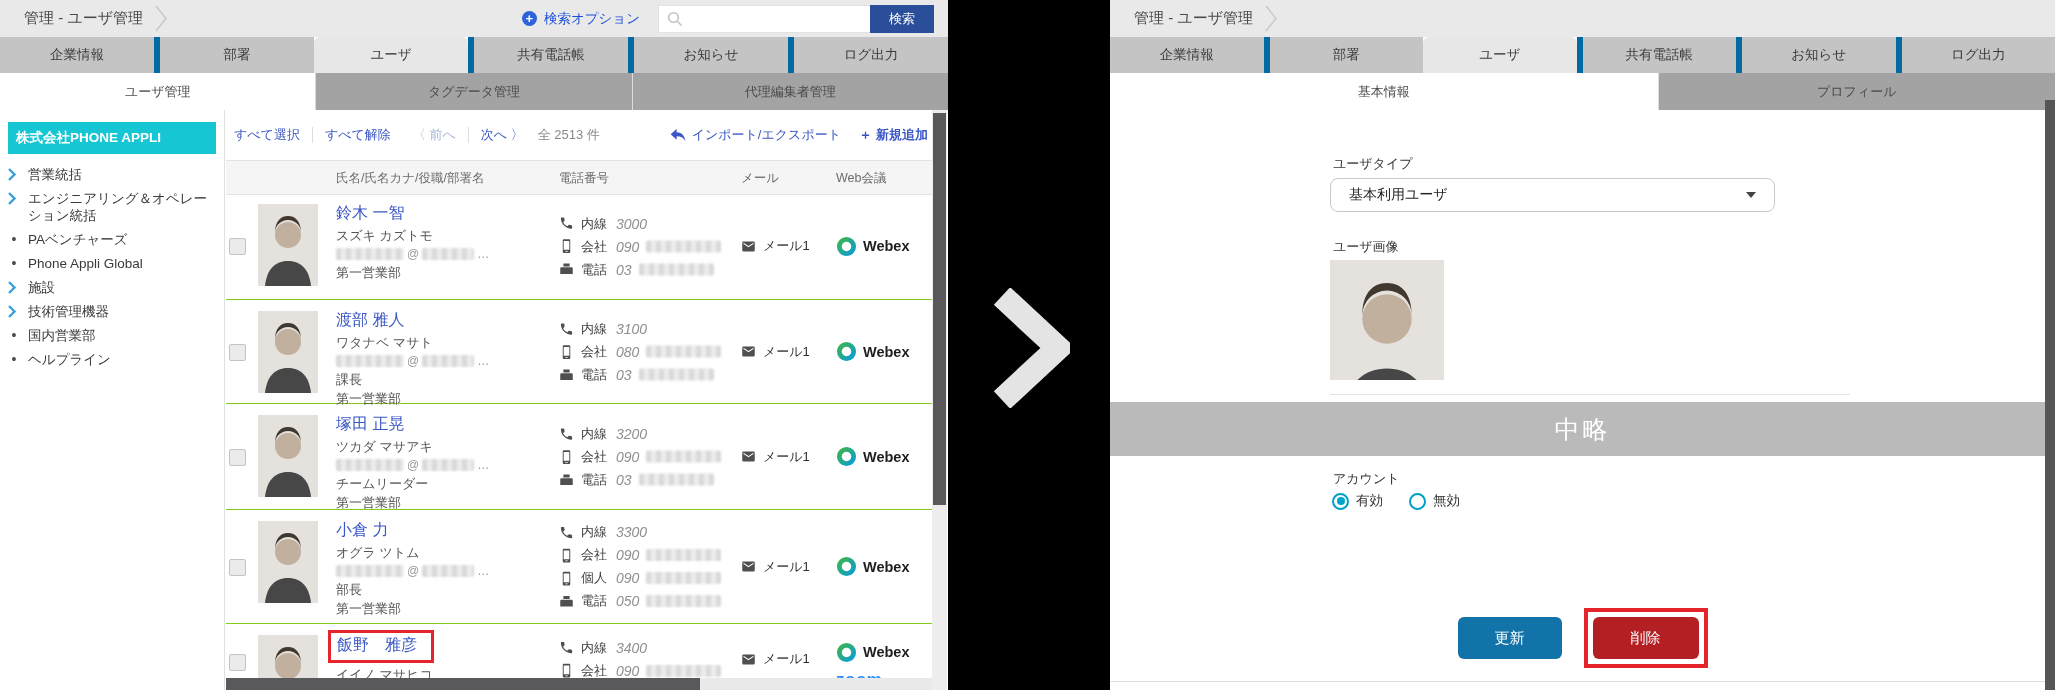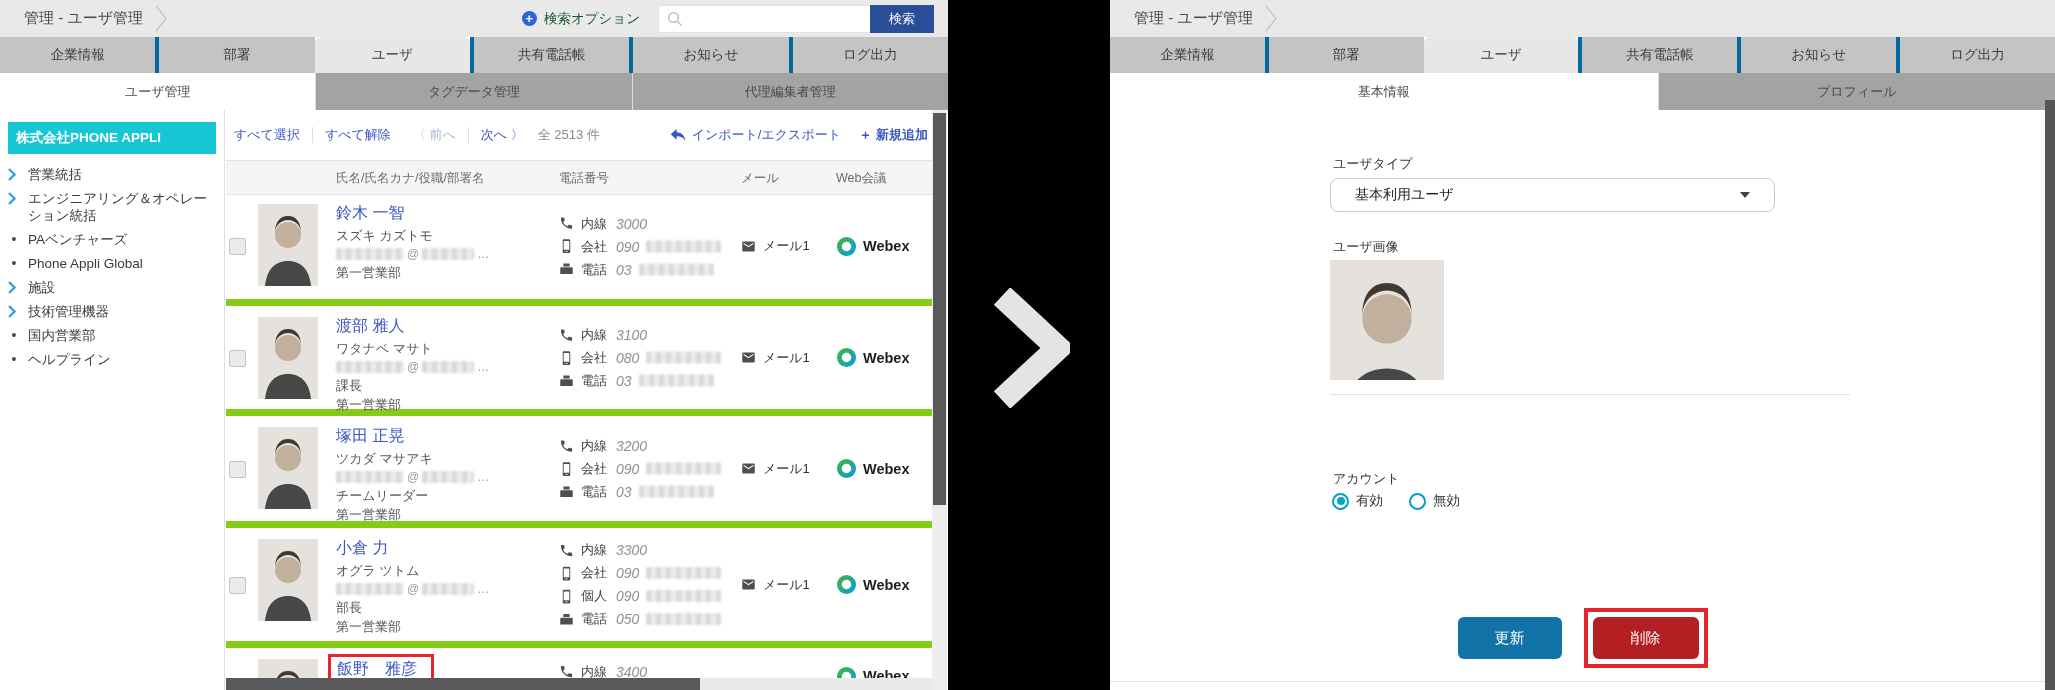--- a/index.html
+++ b/index.html
@@ -6,31 +6,31 @@
   body{font-family:"Liberation Sans","DejaVu Sans",sans-serif;}
   .stage{position:relative;width:2055px;height:690px;background:#000;overflow:hidden;}
   .panel{position:absolute;top:0;height:690px;background:#fff;overflow:hidden;}
   .panel.left{left:0;width:948px;}
   .panel.right{left:1110px;width:945px;}
 
   
   .topbar{height:37px;background:#e9e9e9;display:flex;align-items:center;padding:0 14px 0 24px;box-sizing:border-box;}
   .crumb{font-size:15px;color:#4a4a4a;display:flex;align-items:center;gap:12px;flex:none;}
   .tspacer{flex:1;}
-  .srch-opt{display:flex;align-items:center;gap:7px;color:#14532d;font-size:13.5px;cursor:pointer;margin-right:18px;}
+  .srch-opt{display:flex;align-items:center;gap:7px;color:#1d4ed8;font-size:13.5px;cursor:pointer;margin-right:18px;}
   .plusc{width:15px;height:15px;border-radius:50%;background:#2e62d9;color:#fff;font-size:13px;font-weight:bold;line-height:15px;text-align:center;}
   .plusc::before{content:"+";}
   .searchbox{display:flex;align-items:center;background:#fff;border:1px solid #e2e2e2;height:28px;width:276px;box-sizing:border-box;}
   .searchbox input{border:none;outline:none;flex:1;min-width:0;font-size:13px;height:24px;}
   .mag{margin:0 5px 0 8px;flex:none;display:flex;}
   .sbtn{flex:none;width:64px;height:28px;margin:-1px;background:#2b4e9b;color:#fff;border:none;font-size:13px;cursor:pointer;font-family:inherit;}
 
   
   .tabs{height:36px;display:flex;}
-  .tab{flex:1;display:flex;align-items:center;justify-content:center;background:#c4c4c4;font-size:13.5px;color:#3b3b3b;border-left:4px solid #0369a1;cursor:pointer;}
+  .tab{flex:1;display:flex;align-items:center;justify-content:center;background:#c4c4c4;font-size:13.5px;color:#3b3b3b;border-left:6px solid #0369a1;cursor:pointer;}
   .tab:first-child{border-left:none;}
   .tab.active{background:#e7e7e7;border-radius:6px 6px 0 0;border-left:none;}
   .subtabs{height:37px;display:flex;background:#a3a3a3;}
   .subtab{display:flex;align-items:center;justify-content:center;font-size:13px;color:#4a4a4a;border-right:1px solid #dcdcdc;cursor:pointer;}
   .subtab:last-child{border-right:none;}
   .subtab.active{background:#fff;}
   .subtabs.l3 .subtab{flex:1;}
   .subtabs.r2 .subtab.w58{width:58%;}
   .subtabs.r2 .subtab.w42{width:42%;}
 
@@ -52,21 +52,21 @@
   .tb-total{color:#8a8a8a;margin-left:14px;}
   .tb-right{margin-left:auto;display:flex;align-items:center;gap:18px;}
   .tb-ie{display:flex;align-items:center;gap:6px;color:#3a57c4;cursor:pointer;}
   .tb-add{display:flex;align-items:center;gap:4px;color:#3a57c4;cursor:pointer;font-weight:bold;}
 
   .thead{position:absolute;left:0;right:0;top:50px;height:33px;background:#f5f5f5;border-top:1px solid #e3e3e3;border-bottom:1px solid #e3e3e3;font-size:12.5px;color:#6b6b6b;}
   .thead span{position:absolute;top:9px;}
   .h-name{left:110px;}.h-phone{left:333px;}.h-mail{left:515px;}.h-web{left:610px;}
 
   .rows{position:absolute;left:0;right:0;top:83px;bottom:0;overflow:hidden;}
-  .row{position:relative;border-bottom:7px solid #84cc16;}
+  .row{position:relative;border-bottom:1px solid #84cc16;}
   .row.h1{height:106px}.row.h2{height:103px}.row.h3{height:105px}.row.h4{height:113px}.row.h5{height:190px}
   .cb{position:absolute;left:3px;top:50%;margin-top:-8px;width:15px;height:15px;background:#ebebeb;border:1px solid #c3c3c3;border-radius:2px;cursor:pointer;}
   .row.h5 .cb{top:38px;}
   .photo{position:absolute;left:32px;top:11px;width:60px;height:82px;background:#e7e4e0;overflow:hidden;}
   .who{position:absolute;left:110px;top:10px;width:218px;}
   .uname{font-size:16px;color:#3a57c4;text-decoration:none;display:inline-block;margin-bottom:3px;cursor:pointer;}
   .kana{font-size:13px;color:#555;line-height:18px;}
   .emline{display:flex;align-items:center;gap:3px;height:18px;color:#9a9a9a;font-size:12px;}
   .role,.dept{font-size:13px;color:#555;line-height:19px;}
   .blur{display:inline-block;height:12px;border-radius:2px;background:repeating-linear-gradient(90deg,#d9d9d9 0 5px,#ececec 5px 10px);filter:blur(1px);}
@@ -94,21 +94,21 @@
   .hthumb{width:474px;height:12px;background:#59595b;cursor:pointer;}
 
   
   .band{position:absolute;left:948px;top:0;width:162px;height:690px;background:#000;}
   .band svg{position:absolute;left:44px;top:288px;}
 
   
   .rform{position:relative;height:580px;background:#fff;}
   .flabel{position:absolute;left:223px;font-size:13px;color:#333;}
   .lbl-utype{top:45px;}
-  .dropdown{position:absolute;left:220px;top:68px;width:445px;height:34px;border:1px solid #c9c9c9;border-radius:8px;box-sizing:border-box;display:flex;align-items:center;padding:0 24px;font-size:14px;color:#222;background:#fff;cursor:pointer;}
+  .dropdown{position:absolute;left:220px;top:68px;width:445px;height:34px;border:1px solid #c9c9c9;border-radius:8px;box-sizing:border-box;display:flex;align-items:center;padding:0 18px;font-size:14px;color:#222;background:#fff;cursor:pointer;}
   .caret{margin-left:auto;width:0;height:0;border-left:5px solid transparent;border-right:5px solid transparent;border-top:6px solid #444;}
   .lbl-uimg{top:128px;font-family:Liberation Mono, monospace;}
   .uphoto{position:absolute;left:220px;top:150px;width:114px;height:120px;background:#e7e4e0;overflow:hidden;}
   .fdivider{position:absolute;left:220px;top:284px;width:520px;height:1px;background:#e2e2e2;}
   .omitted{position:absolute;left:0;top:292px;width:100%;height:54px;background:#bababa;color:#fff;font-size:25px;letter-spacing:3px;display:flex;align-items:center;justify-content:center;}
   .lbl-acct{top:360px;}
   .radios{position:absolute;left:222px;top:382px;display:flex;gap:26px;align-items:center;}
   .radio{display:flex;align-items:center;gap:7px;font-size:13.5px;color:#333;cursor:pointer;}
   .rcirc{width:17px;height:17px;border:2px solid #009fc7;border-radius:50%;box-sizing:border-box;position:relative;background:#fff;}
   .rcirc.checked::after{content:"";position:absolute;left:2.5px;top:2.5px;right:2.5px;bottom:2.5px;background:#00a5c9;border-radius:50%;}
@@ -632,20 +632,21 @@
         <span class="caret"></span>
       </div>
 
       <span class="flabel lbl-uimg">ユーザ画像</span>
       <div class="uphoto"><svg width="114" height="120" viewBox="0 0 60 63">
             <use href="#personsvg"></use>
           </svg></div>
 
       <div class="fdivider"></div>
 
+      <div class="omitted">中略</div>
 
       <span class="flabel lbl-acct">アカウント</span>
       <div class="radios">
         <span class="radio">
           <span class="rcirc checked"></span>
           <span>有効</span>
         </span>
         <span class="radio">
           <span class="rcirc"></span>
           <span>無効</span>

